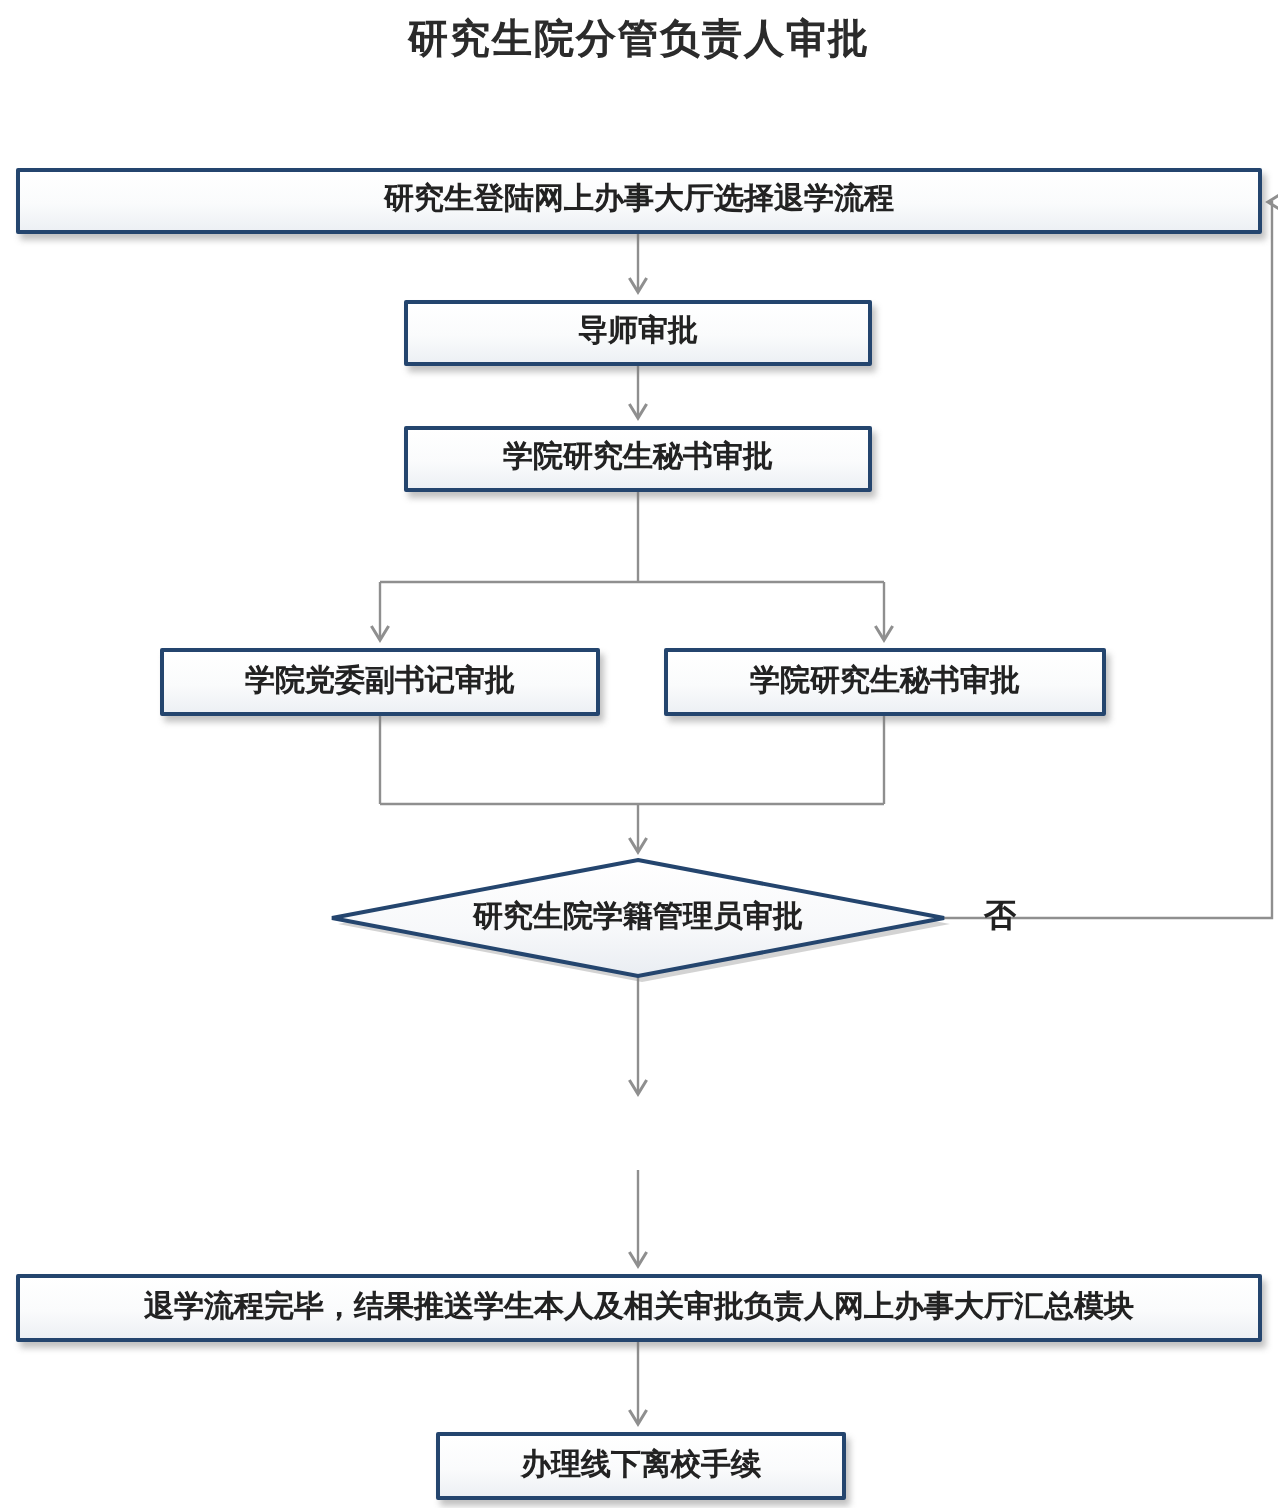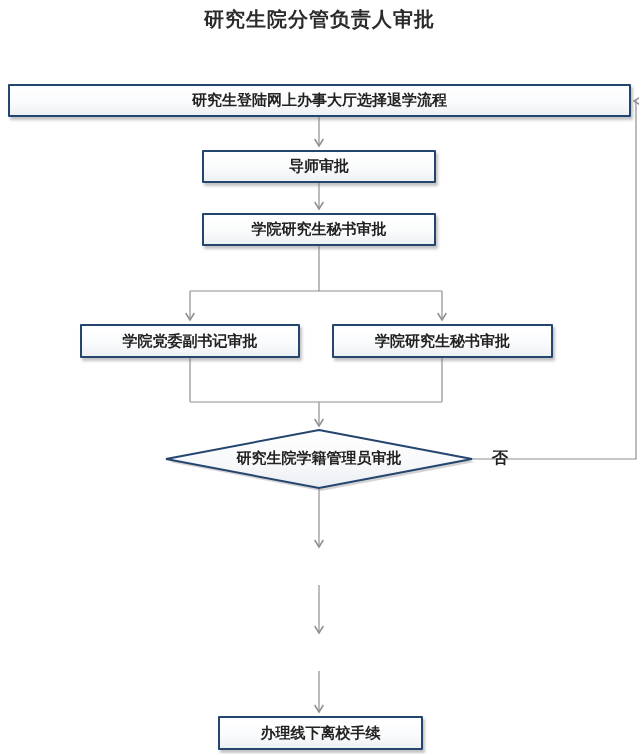--- a/index.html
+++ b/index.html
@@ -119,15 +119,16 @@
     <polygon points="319,430 472,459 319,488 166,459" fill="url(#diamondFill)" stroke="#24456e" stroke-width="2"></polygon>
   </svg>
 
   <div class="node" id="node-start">研究生登陆网上办事大厅选择退学流程</div>
   <div class="node" id="node-mentor">导师审批</div>
   <div class="node" id="node-deputy-secretary">学院党委副书记审批</div>
   <div class="node" id="node-secretary">学院研究生秘书审批</div>
   <div class="node" id="node-vice-dean">学院研究生秘书审批</div>
   <div class="diamond-label">研究生院学籍管理员审批</div>
   <div class="no-label">否</div>
+  <div class="node" id="node-complete">退学流程完毕，结果推送学生本人及相关审批负责人网上办事大厅汇总模块</div>
   <div class="node" id="node-offline">办理线下离校手续</div>
 
 </div>
 
 </body></html>

